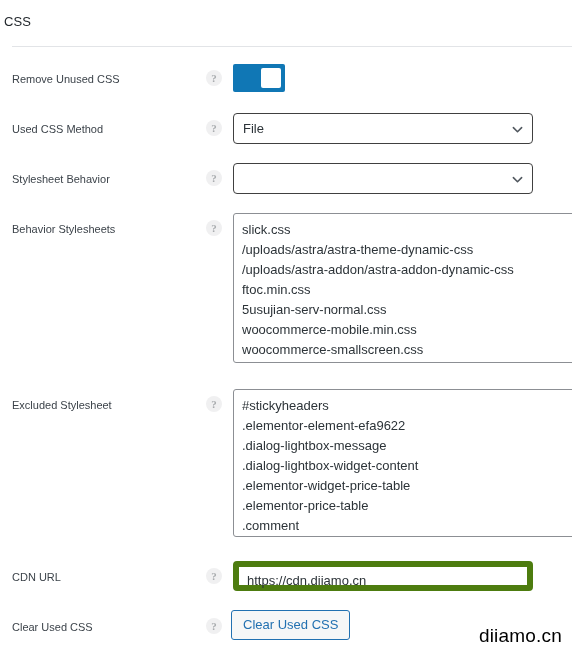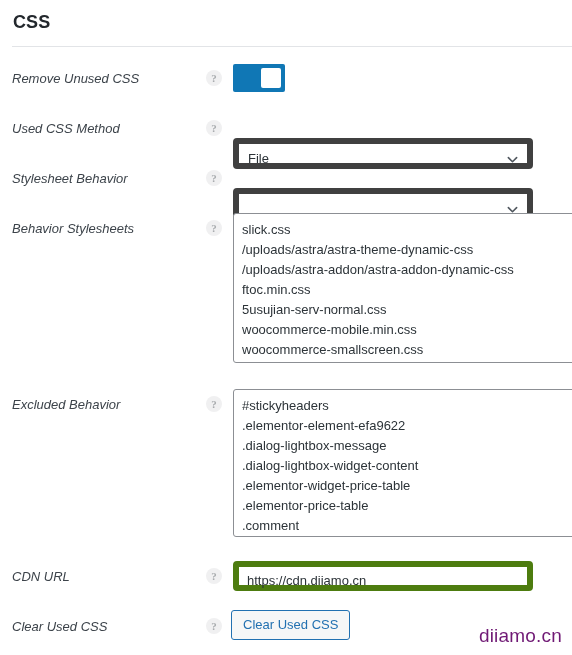--- a/index.html
+++ b/index.html
@@ -21,24 +21,24 @@
     position: relative;
     width: 572px;
     height: 655px;
     box-sizing: border-box;
     padding: 0;
   }
 
   
   .section-title {
     position: absolute;
-    left: 13px;
+    left: 4px;
     top: 10px;
-    font-size: 18px;
-    font-weight: bold;
+    font-size: 13px;
+    font-weight: normal;
     color: #23282d;
     letter-spacing: 0.1px;
     line-height: 24px;
   }
   .title-divider {
     position: absolute;
     left: 12px;
     top: 46px;
     width: 560px;
     height: 1px;
@@ -48,25 +48,24 @@
   
   .row {
     position: absolute;
     left: 0;
     width: 572px;
   }
   .row-label {
     position: absolute;
     left: 12px;
     top: 0;
-    font-size: 13px;
+    font-size: 11px;
     color: #3c434a;
     line-height: 18px;
     white-space: nowrap;
-    font-style: italic;
   }
   .help-icon {
     position: absolute;
     left: 206px;
     top: 0;
     width: 16px;
     height: 16px;
     border-radius: 50%;
     background: #f0f0f1;
     color: #a7aaad;
@@ -101,25 +100,24 @@
   }
 
   
   .select {
     position: absolute;
     left: 233px;
     top: -7px;
     width: 300px;
     height: 31px;
     box-sizing: border-box;
-    border: 6px solid #404040;
+    border: 1px solid #404040;
     border-radius: 4px;
     background: #ffffff;
     cursor: pointer;
-    margin-top: 25px;
   }
   .select .value {
     position: absolute;
     left: 9px;
     top: 0;
     right: 34px;
     line-height: 29px;
     font-size: 13px;
     color: #2c3338;
     overflow: hidden;
@@ -200,21 +198,21 @@
     white-space: nowrap;
     cursor: pointer;
   }
 
   
   .watermark {
     position: absolute;
     right: 10px;
     bottom: 8px;
     font-size: 19px;
-    color: #701a75;
+    color: #000000;
     font-family: "Liberation Sans", sans-serif;
     letter-spacing: 0.2px;
     user-select: none;
   }
 </style>
 </head>
 <body>
 
 <div class="panel">
 
@@ -263,21 +261,21 @@
 /uploads/astra/astra-theme-dynamic-css
 /uploads/astra-addon/astra-addon-dynamic-css
 ftoc.min.css
 5usujian-serv-normal.css
 woocommerce-mobile.min.css
 woocommerce-smallscreen.css</div>
     </div>
   </div>
 
   <div class="row" style="top:396px;">
-    <div class="row-label">Excluded Behavior</div>
+    <div class="row-label">Excluded Stylesheet</div>
     <div class="help-icon">?</div>
     <div class="textarea ta-selectors">
       <div class="ta-inner">#stickyheaders
 .elementor-element-efa9622
 .dialog-lightbox-message
 .dialog-lightbox-widget-content
 .elementor-widget-price-table
 .elementor-price-table
 .comment</div>
     </div>

